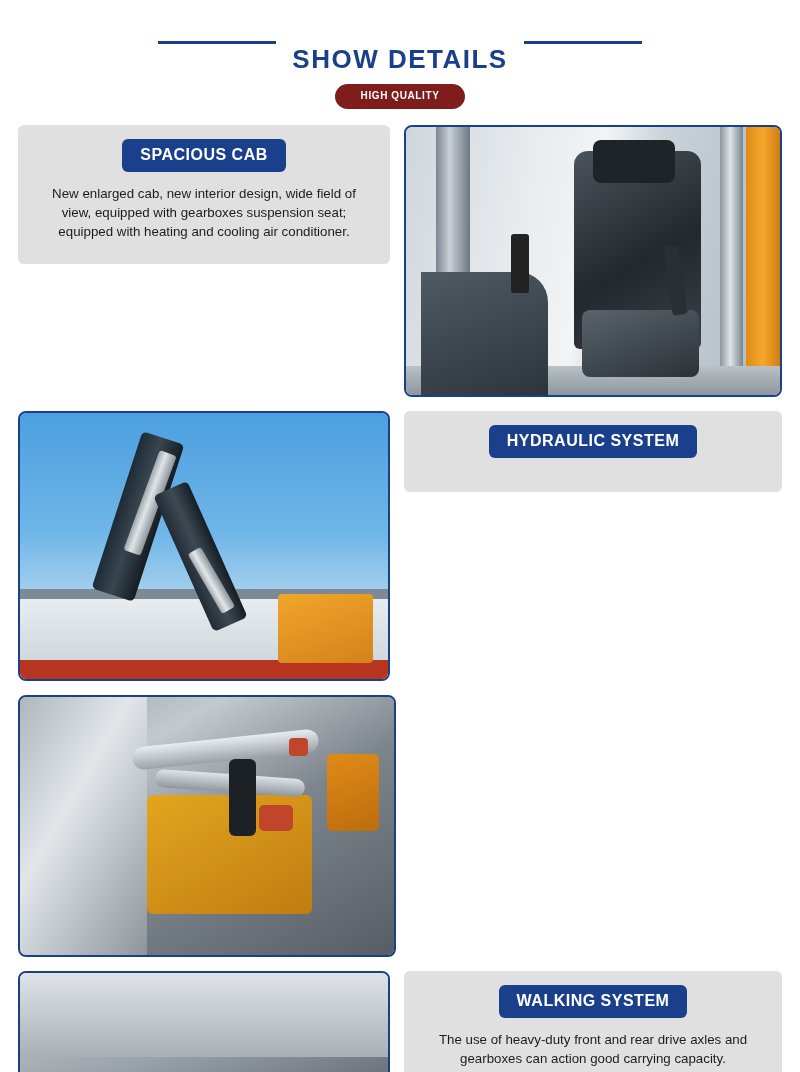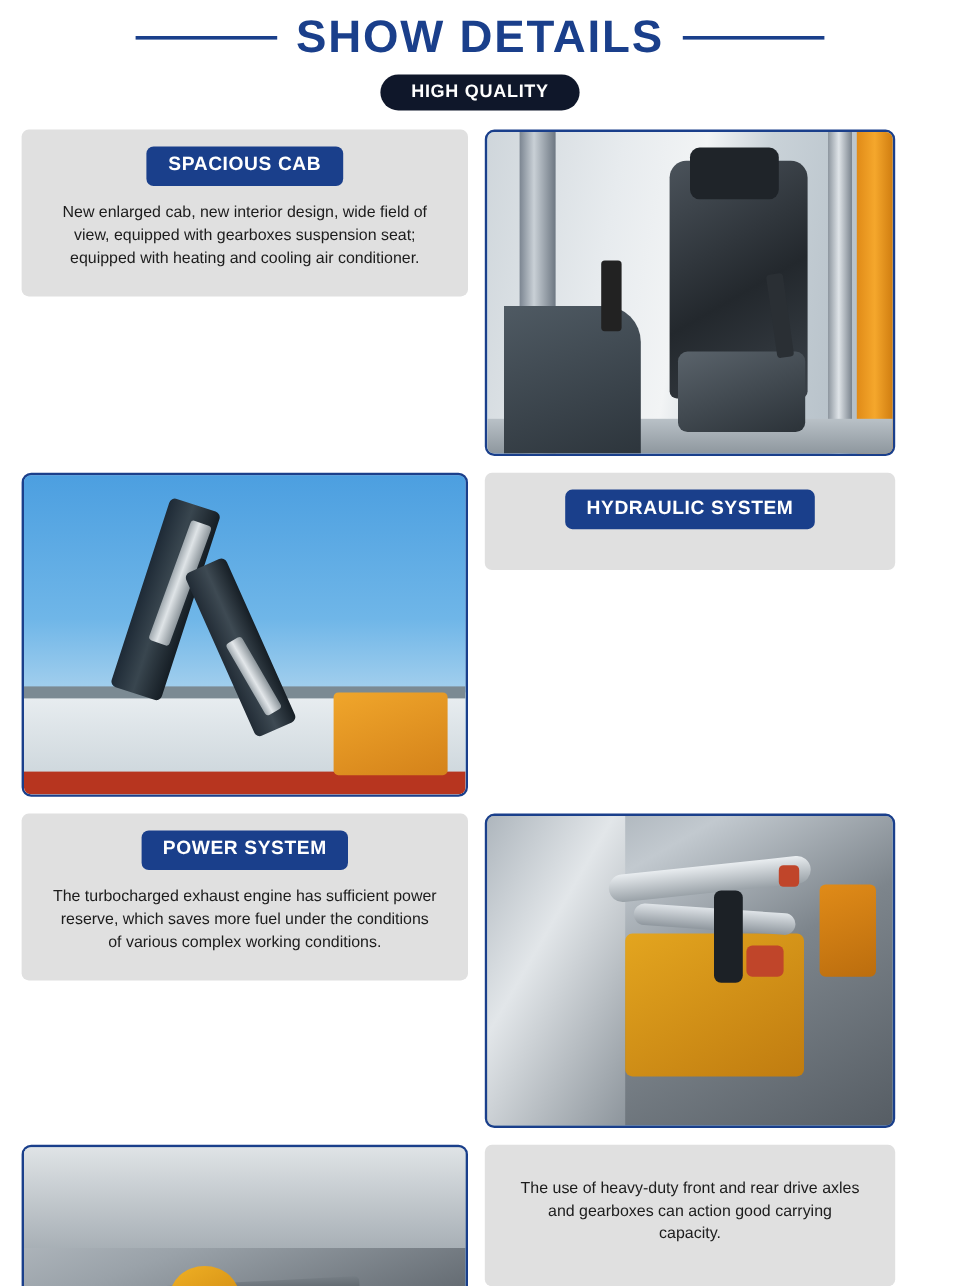--- a/index.html
+++ b/index.html
@@ -27,56 +27,57 @@
     align-items: center;
     justify-content: center;
     gap: 16px;
   }
   .title-rule {
     width: 118px;
     height: 3px;
     background: #1a3f8b;
   }
   .main-title {
-    font-size: 38px;
+    font-size: 26px;
     font-weight: bold;
     color: #1a3f8b;
     letter-spacing: 1.5px;
     white-space: nowrap;
+    margin-top: 34px;
   }
   .badge-wrap {
     margin-top: 9px;
     display: flex;
     justify-content: center;
   }
   .badge {
-    background: #0f172a;
+    background: #7f1d1d;
     color: #ffffff;
-    font-size: 15px;
+    font-size: 10px;
     font-weight: bold;
     letter-spacing: .6px;
     padding: 7px 26px 8px;
     border-radius: 16px;
     line-height: 1;
   }
 
   
   .grid {
     position: relative;
     margin-top: 16px;
     padding: 0 18px;
   }
   .row {
     display: flex;
     gap: 14px;
     align-items: flex-start;
     margin-bottom: 14px;
   }
   .col-text { width: 372px; }
-  .col-photo { width: 342px; }
+  .col-photo { width: 378px; }
 
   
   .card {
     background: #e0e0e0;
     border-radius: 6px;
     padding: 14px 12px 22px;
     position: relative;
   }
   .card.tall { padding-bottom: 34px; }
   .label {
@@ -339,26 +340,20 @@
       </div>
     </div>
     <div class="col-photo">
       <div class="card tall">
         <span class="label">HYDRAULIC SYSTEM</span>
       </div>
     </div>
   </div>
 
   <div class="row">
-    <div class="col-text">
-      <div class="card">
-        <span class="label">POWER SYSTEM</span>
-        <div class="body">The turbocharged exhaust engine has sufficient power reserve, which saves more fuel under the conditions of various complex working conditions.</div>
-      </div>
-    </div>
     <div class="col-photo">
       <div class="photo ph-engine">
         <div class="eng-bg"></div>
         <div class="eng-hood"></div>
         <div class="eng-block"></div>
         <div class="eng-orange"></div>
         <div class="eng-pipe"></div>
         <div class="eng-pipe2"></div>
         <div class="eng-hose"></div>
         <div class="eng-red"></div>
@@ -372,18 +367,19 @@
       <div class="photo ph-axle">
         <div class="ax-bg"></div>
         <div class="ax-plate"></div>
         <div class="ax-beam"></div>
         <div class="ax-diff"></div>
 
       </div>
     </div>
     <div class="col-photo">
       <div class="card tall">
+        <span class="label">WALKING SYSTEM</span>
         <div class="body">The use of heavy-duty front and rear drive axles and gearboxes can action good carrying capacity.</div>
       </div>
     </div>
   </div>
 
 </div>
 
 </body></html>

